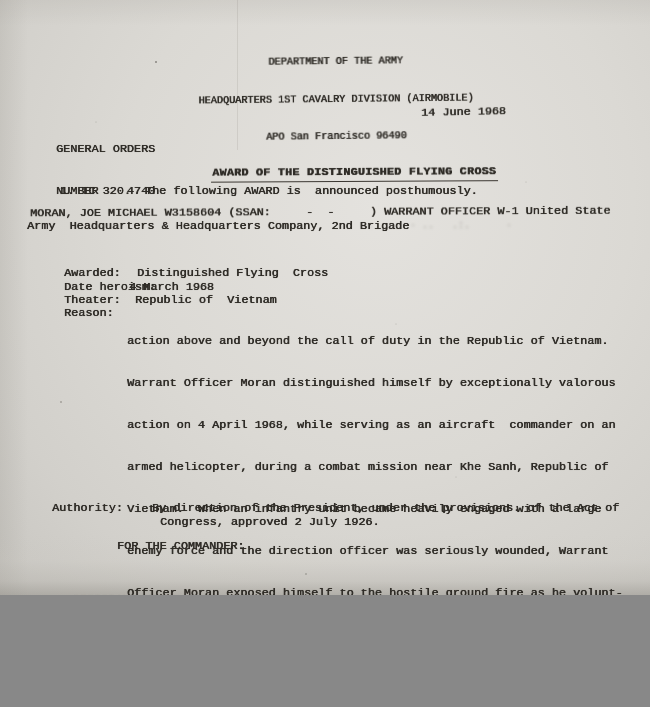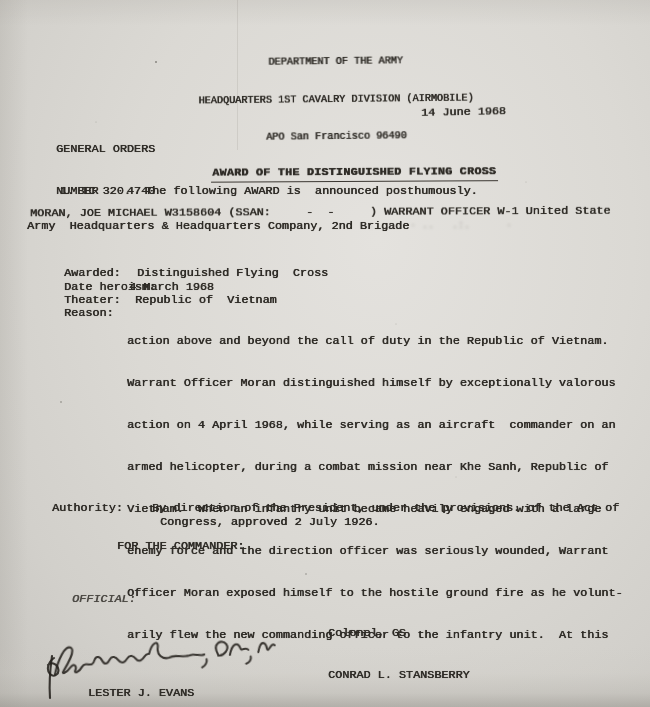--- a/index.html
+++ b/index.html
@@ -1,17 +1,17 @@
 <!DOCTYPE html>
 <html><head>
 <meta charset="utf-8">
 <style>
   html,body{margin:0;padding:0;background:#888;}
   .page{
-    position:relative;width:650px;height:707px;overflow:hidden;
+    position:relative;width:650px;height:595px;overflow:hidden;
     font-family:"Liberation Mono","DejaVu Sans Mono",monospace;
     color:#2f2c27;
     background:
       linear-gradient(to top, rgba(150,147,140,.55) 0px, rgba(178,175,168,.35) 14px, rgba(200,197,190,.15) 34px, rgba(0,0,0,0) 60px),
       linear-gradient(to right, rgba(160,157,150,.25) 0px, rgba(0,0,0,0) 28px),
       linear-gradient(to bottom, rgba(170,167,160,.22) 0px, rgba(0,0,0,0) 26px),
       radial-gradient(ellipse at 58% 34%, #e4e2de 0%, #dbd9d4 48%, #d2d0cb 78%, #c8c6c1 100%);
   }
   .ink{position:absolute;white-space:pre;font-size:11.8px;line-height:14px;
        text-shadow:0.45px 0 0 currentColor, 0 0 0.8px rgba(47,44,39,.45);

